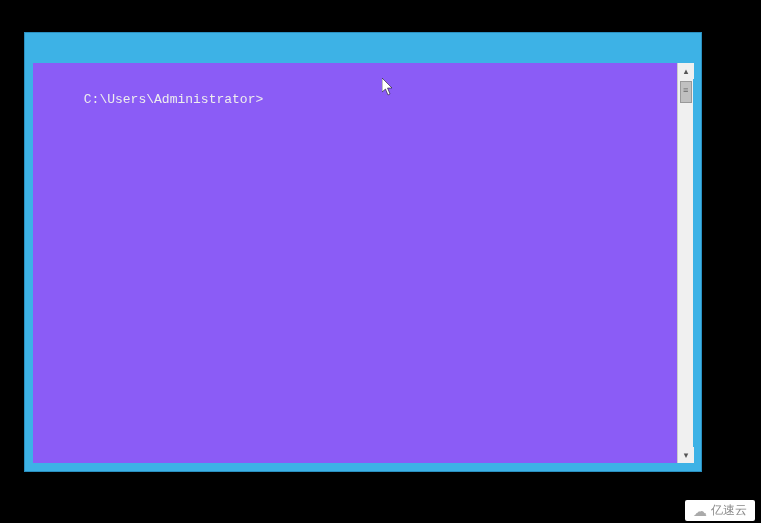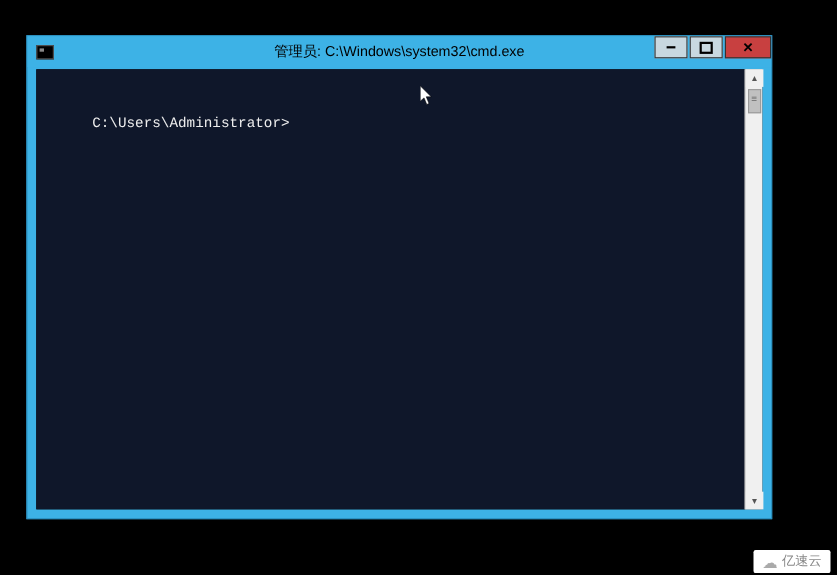--- a/index.html
+++ b/index.html
@@ -106,22 +106,22 @@
       position: absolute;
       left: 8px;
       top: 30px;
       right: 8px;
       bottom: 8px;
       background: #000;
       display: flex;
     }
     .terminal {
       flex: 1;
-      background: #0f172a;
-      padding: 26px 4px;
+      background: #8b5cf6;
+      padding: 14px 4px;
       font-family: "Consolas", "Courier New", monospace;
       font-size: 13px;
       color: #eee;
       white-space: pre;
       position: relative;
     }
     .scrollbar-vert {
       width: 16px;
       background: #f0f0f0;
       border-left: 1px solid #ccc;
@@ -181,29 +181,20 @@
     }
     .watermark-icon {
       font-size: 14px;
       color: #aaa;
     }
   </style>
 </head>
 <body>
 
 <div class="window">
-  <div class="titlebar">
-    <div class="window-icon"></div>
-    <div class="title-text">管理员: C:\Windows\system32\cmd.exe</div>
-    <div class="window-controls">
-      <div class="ctrl-btn ctrl-min"></div>
-      <div class="ctrl-btn ctrl-max"></div>
-      <div class="ctrl-btn ctrl-close"></div>
-    </div>
-  </div>
   <div class="client-area">
     <div class="terminal">
       <span>C:\Users\Administrator&gt;</span>
     </div>
     <div class="scrollbar-vert">
       <div class="scroll-arrow up">▴</div>
       <div class="scroll-thumb"></div>
       <div class="scroll-arrow down">▾</div>
     </div>
   </div>

